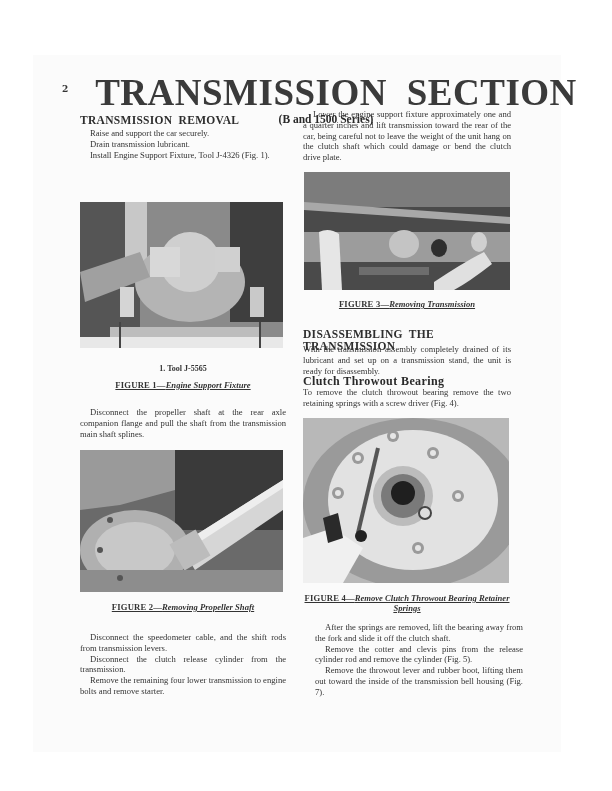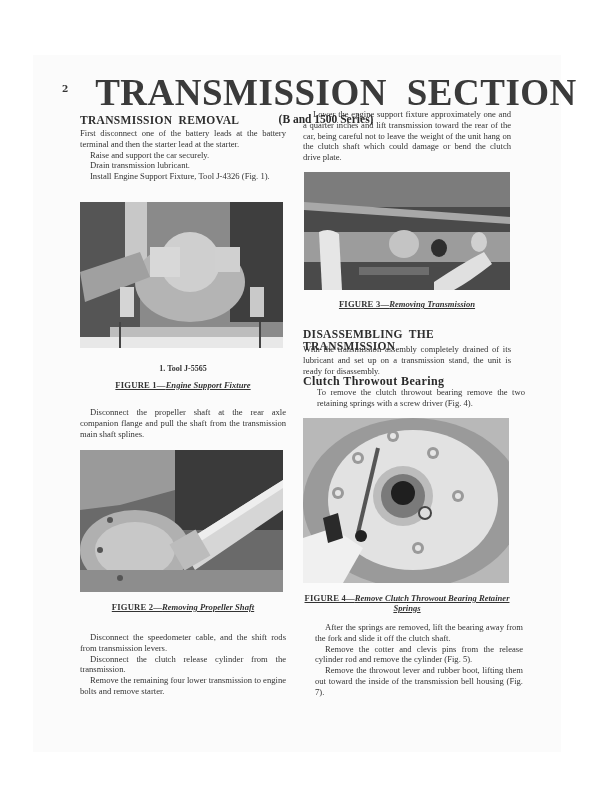--- a/index.html
+++ b/index.html
@@ -53,21 +53,20 @@
 
 <div class="page"></div>
 
 <div class="abs page-num">2</div>
 <div class="abs title">TRANSMISSION  SECTION</div>
 <div class="abs subtitle">(B and 1500 Series)</div>
 
 <div class="abs col-l heading" style="top:114px;">TRANSMISSION  REMOVAL</div>
 
 <div class="abs col-l body" style="top:128px;">
-  <p class="noind">First disconnect one of the battery leads at the battery terminal and then the starter lead at the starter.</p>
   <p class="ind">Raise and support the car securely.</p>
   <p class="ind">Drain transmission lubricant.</p>
   <p class="ind">Install Engine Support Fixture, Tool J-4326 (Fig. 1).</p>
 </div>
 
 <div class="photo" style="left:80px; top:202px; width:203px; height:146px;">
   <svg viewBox="0 0 203 146" preserveAspectRatio="none">
     <rect width="203" height="146" fill="#8a8a8a"></rect>
     <rect x="0" y="0" width="60" height="146" fill="#555"></rect>
     <rect x="150" y="0" width="53" height="120" fill="#3e3e3e"></rect>
@@ -146,21 +145,21 @@
 </div>
 
 <div class="abs col-r heading" style="top:328px;">DISASSEMBLING  THE  TRANSMISSION</div>
 
 <div class="abs col-r body" style="top:344px;">
   <p class="noind">With the transmission assembly completely drained of its lubricant and set up on a transmission stand, the unit is ready for disassembly.</p>
 </div>
 
 <div class="abs col-r subheading" style="top:374px;">Clutch  Throwout  Bearing</div>
 
-<div class="abs col-r body" style="top:387px;margin-left:14px;">
+<div class="abs col-r body" style="top:387px;">
   <p class="noind">To remove the clutch throwout bearing remove the two retaining springs with a screw driver (Fig. 4).</p>
 </div>
 
 <div class="photo" style="left:303px; top:418px; width:206px; height:165px;">
   <svg viewBox="0 0 206 165" preserveAspectRatio="none">
     <rect width="206" height="165" fill="#b8b8b8"></rect>
     <ellipse cx="110" cy="85" rx="110" ry="85" fill="#9a9a9a"></ellipse>
     <ellipse cx="110" cy="82" rx="85" ry="70" fill="#e2e2e2"></ellipse>
     <circle cx="100" cy="78" r="30" fill="#bcbcbc"></circle>
     <circle cx="100" cy="78" r="22" fill="#7a7a7a"></circle>

